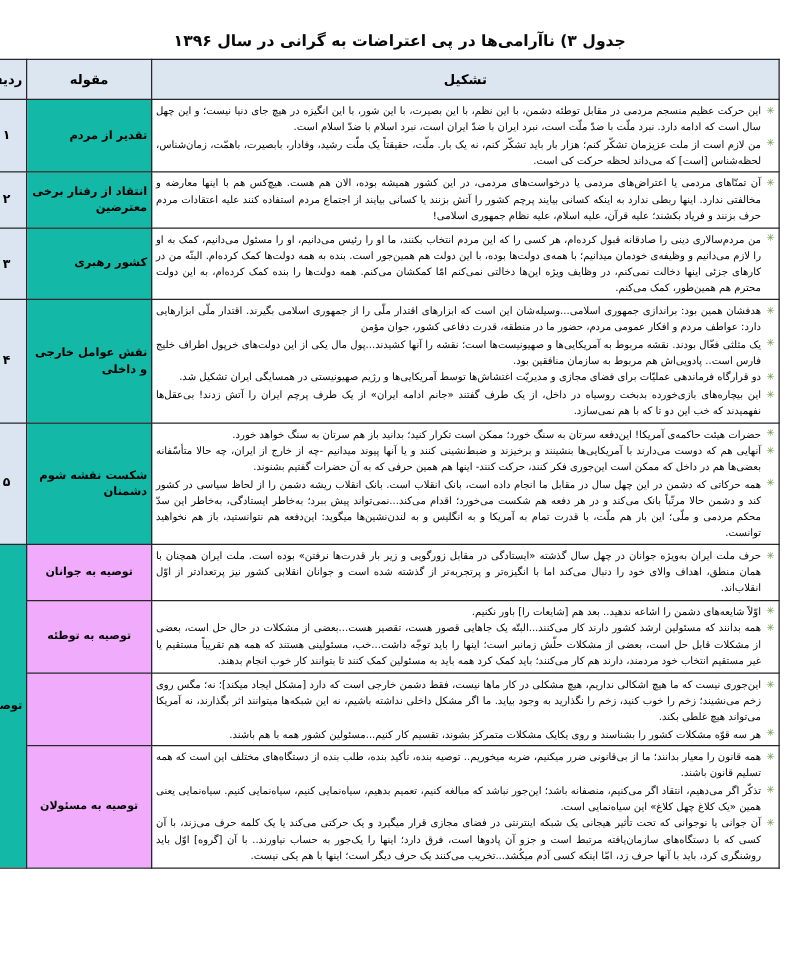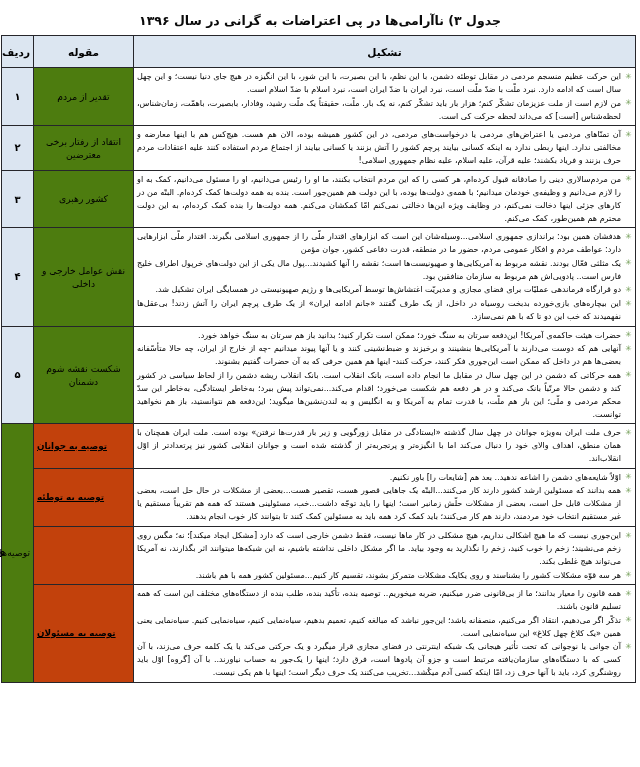--- a/index.html
+++ b/index.html
@@ -13,21 +13,21 @@
     font-family: "DejaVu Sans", "Liberation Sans", sans-serif;
     color: #000000;
     overflow: hidden;
   }
 
   .page {
     width: 640px;
     height: 767px;
     position: relative;
     box-sizing: border-box;
-    padding: 4px;
+    padding: 16px;
   }
 
   .doc-title {
     text-align: center;
     font-size: 12.5px;
     font-weight: bold;
     color: #0a0a0a;
     padding: 9px 0 7px 0;
     letter-spacing: 0;
     direction: rtl;
@@ -56,44 +56,43 @@
     text-align: center;
     height: 32px;
     padding: 3px 2px;
   }
 
   .col-radif { width: 32px; }
   .col-maqule { width: 100px; }
   .col-bayanat { width: 502px; }
 
   td.cat-cell {
-    background: #4d7c0f;
-    text-align: center;
-    font-weight: normal;
+    background: #14b8a6;
+    text-align: right;
+    font-weight: bold;
     font-size: 9.2px;
     line-height: 1.45;
     padding: 2px 2px;
   }
 
   td.num-cell {
     background: #dbe5f1;
     text-align: center;
     font-weight: bold;
     font-size: 10px;
   }
 
   td.sub-cat-cell {
-    background: #c2410c;
-    text-align: left;
+    background: #f0abfc;
+    text-align: center;
     font-weight: bold;
     font-size: 8.8px;
     line-height: 1.45;
     width: 60px;
     padding: 2px 2px;
-    text-decoration: underline;
   }
 
   td.body-cell {
     background: #ffffff;
     font-size: 8.05px;
     line-height: 1.62;
     text-align: justify;
     text-align-last: right;
     padding: 2px 5px 3px 5px;
     vertical-align: top;

